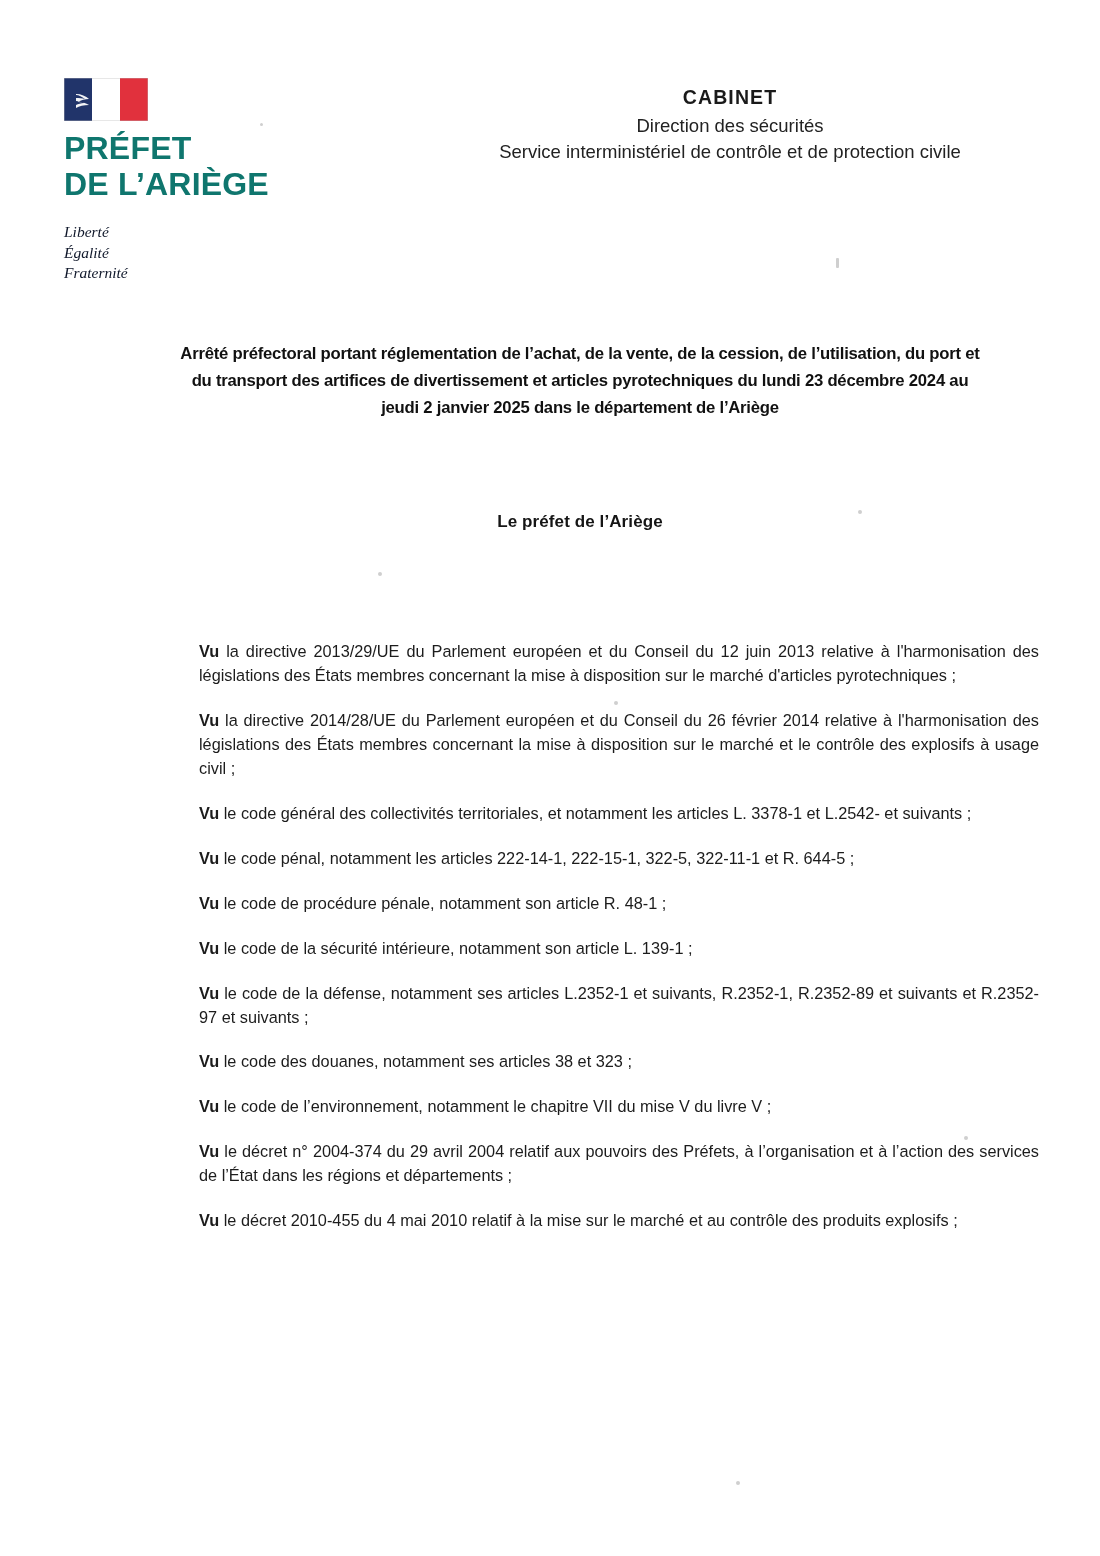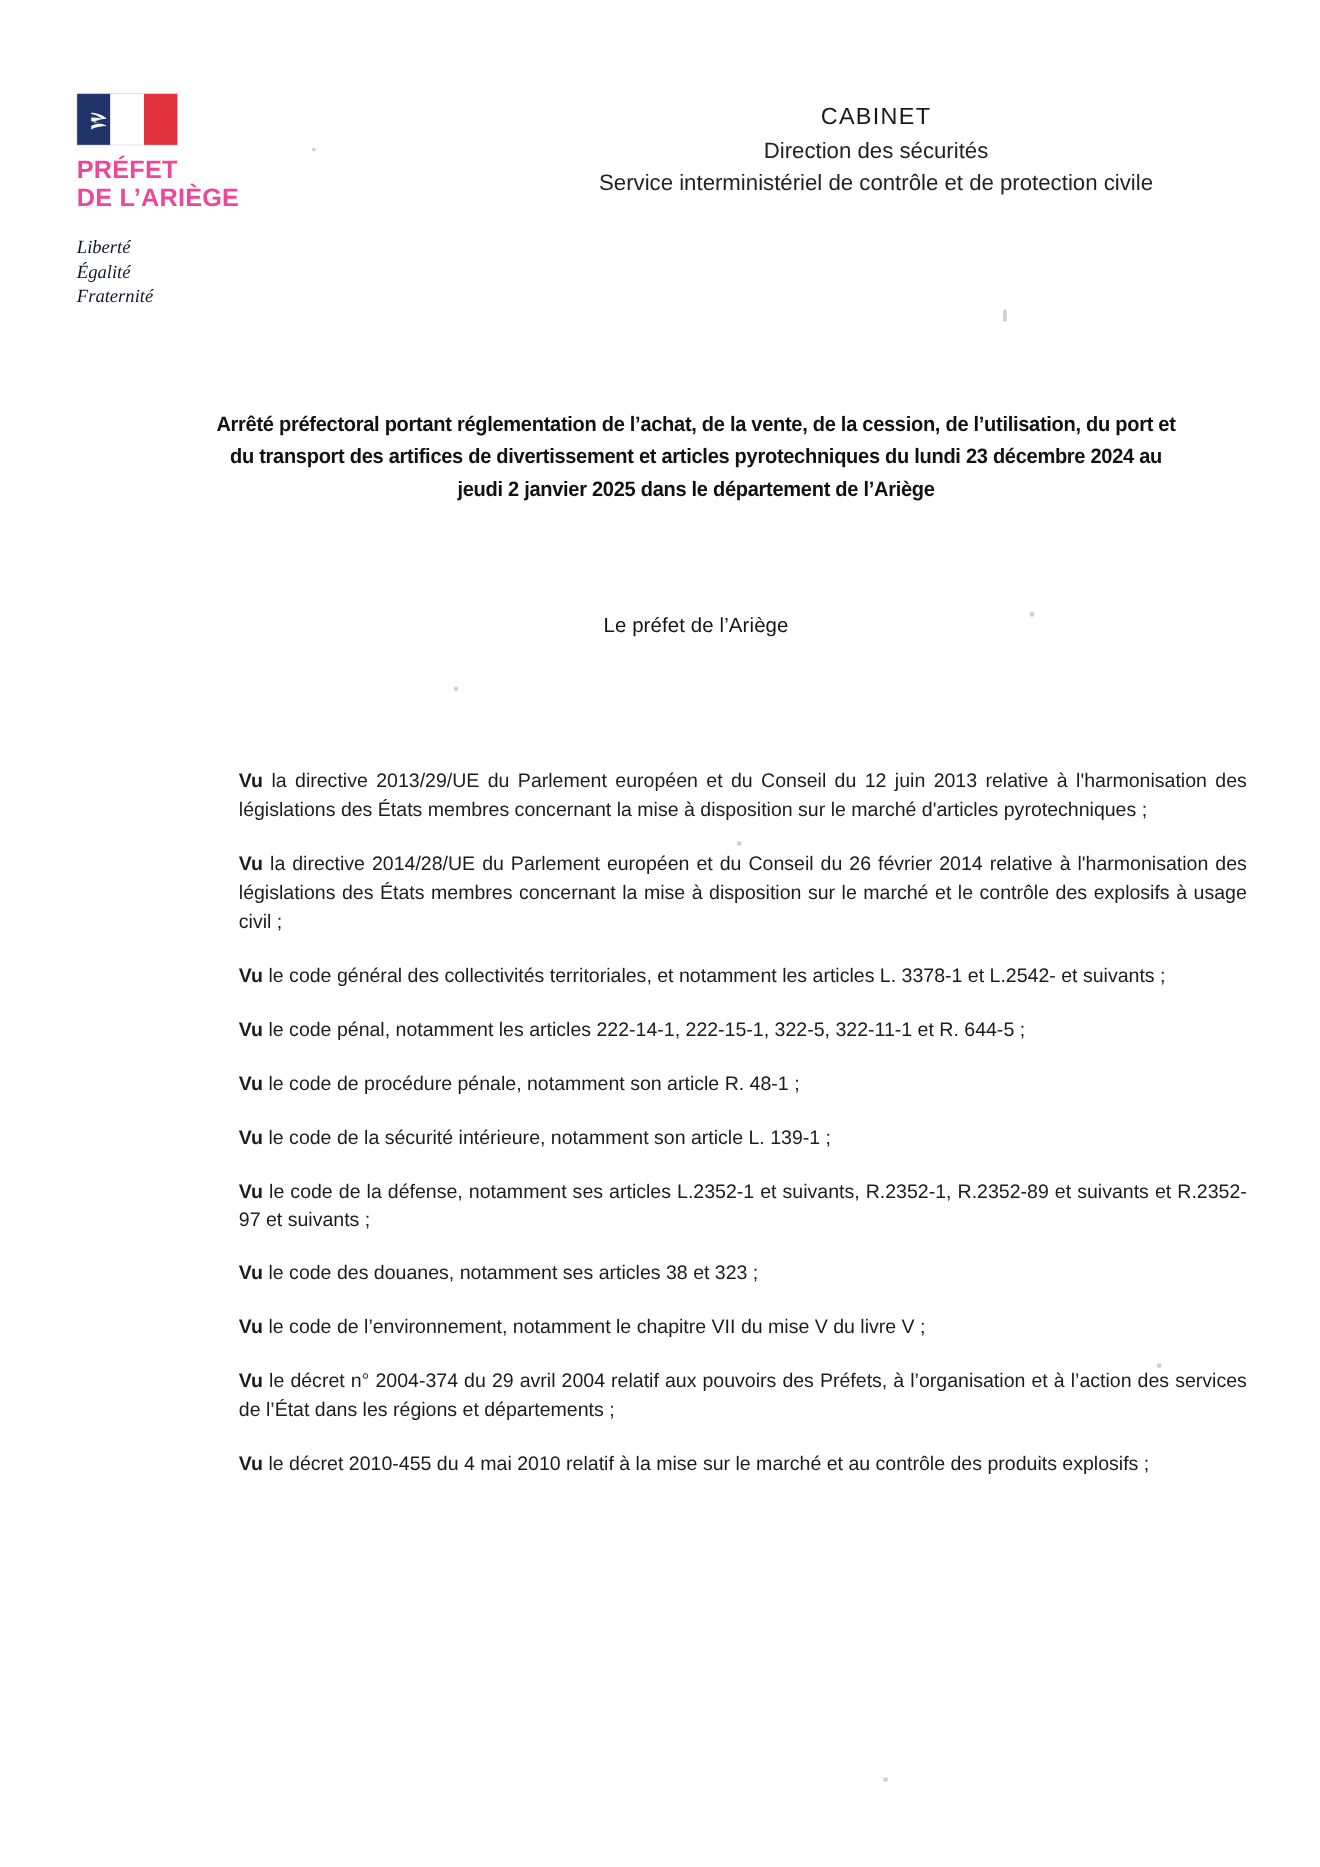--- a/index.html
+++ b/index.html
@@ -42,24 +42,24 @@
   .flag {
     width: 84px;
     height: 43px;
     display: block;
     margin-bottom: 9px;
   }
 
   .prefet-name {
     font-family: "Liberation Sans", sans-serif;
     font-weight: bold;
-    font-size: 21px;
+    font-size: 32px;
     line-height: 1.13;
     letter-spacing: 0.2px;
-    color: #ec4899;
+    color: #0f766e;
     white-space: pre-line;
   }
 
   .motto {
     margin-top: 20px;
     font-family: "Liberation Serif", serif;
     font-style: italic;
     font-size: 15.5px;
     line-height: 1.32;
     color: #0f172a;
@@ -67,21 +67,21 @@
   .motto div { white-space: nowrap; }
 
   .service-block {
     position: absolute;
     left: 420px;
     top: 86px;
     width: 620px;
     text-align: center;
   }
   .service-title {
-    font-weight: normal;
+    font-weight: bold;
     font-size: 19.5px;
     letter-spacing: 1.1px;
     color: #1a1a1a;
     margin-bottom: 4px;
   }
   .service-line {
     font-size: 18.5px;
     line-height: 1.42;
     color: #222;
     font-weight: 400;
@@ -102,21 +102,21 @@
     transform: scaleX(0.96);
     transform-origin: center top;
   }
 
   .subject {
     position: absolute;
     left: 160px;
     top: 512px;
     width: 840px;
     text-align: center;
-    font-weight: normal;
+    font-weight: bold;
     font-size: 17px;
     letter-spacing: 0.1px;
     color: #151515;
   }
 
   
   .body-text {
     position: absolute;
     left: 162px;
     top: 640px;

